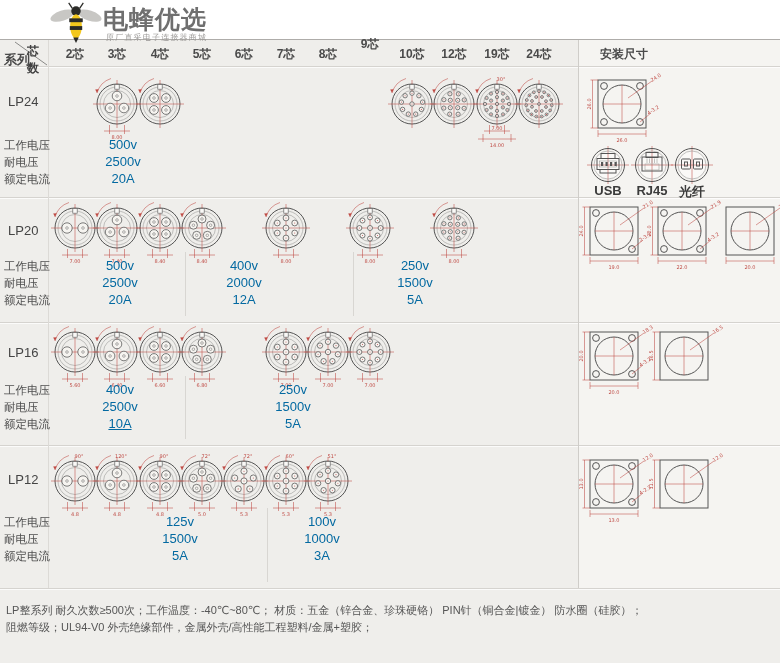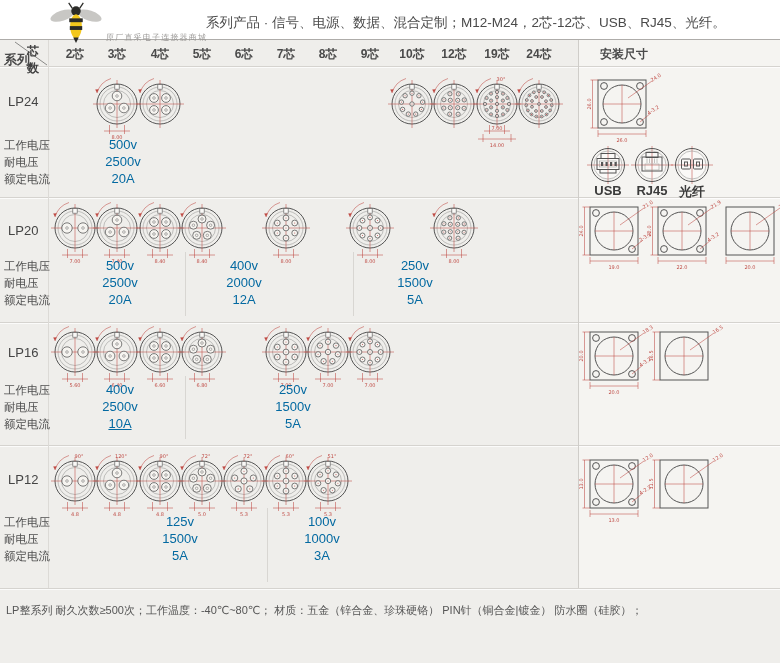--- a/index.html
+++ b/index.html
@@ -57,40 +57,40 @@
     <ellipse cx="15" cy="16" rx="13.5" ry="5.5" fill="#c8c7c4" transform="rotate(-18 15 16)"></ellipse>
     <ellipse cx="45" cy="16" rx="13.5" ry="5.5" fill="#c8c7c4" transform="rotate(18 45 16)"></ellipse>
     <line x1="26" y1="8" x2="22" y2="2" stroke="#2b2b28" stroke-width="1.4"></line>
     <line x1="34" y1="8" x2="38" y2="2" stroke="#2b2b28" stroke-width="1.4"></line>
     <circle cx="30" cy="11" r="5.2" fill="#2b2b28"></circle>
     <path d="M30,42 C21.5,38 21.5,16 30,14.5 C38.5,16 38.5,38 30,42 Z" fill="#f2c71d"></path>
     <rect x="22.6" y="19" width="14.8" height="4.2" fill="#2b2b28"></rect>
     <rect x="23.2" y="27.5" width="13.6" height="4.2" fill="#2b2b28"></rect>
     <path d="M27,40 L30,46 L33,40 Z" fill="#2b2b28"></path>
   </svg>
+  <div class="brand">电蜂优选</div>
   <div class="brand-sub">原厂直采电子连接器商城</div>
-  <div class="tagline">系列产品 · 信号、电源、数据、混合定制；M12-M24，2芯-12芯、USB、RJ45、光纤。</div>
 
   <div class="corner">
     <svg width="48" height="26">
       <line x1="15" y1="2" x2="47" y2="25" stroke="#8a8a88" stroke-width="1"></line>
     </svg>
     <span class="c-top">芯数</span>
     <span class="c-bot">系列</span>
   </div>
 
   <div id="sheet">
       <div class="abs colhead" style="left: 54px; top: 46px; width: 42px;">2芯</div>
       <div class="abs colhead" style="left: 96px; top: 46px; width: 42px;">3芯</div>
       <div class="abs colhead" style="left: 139px; top: 46px; width: 42px;">4芯</div>
       <div class="abs colhead" style="left: 181px; top: 46px; width: 42px;">5芯</div>
       <div class="abs colhead" style="left: 223px; top: 46px; width: 42px;">6芯</div>
       <div class="abs colhead" style="left: 265px; top: 46px; width: 42px;">7芯</div>
       <div class="abs colhead" style="left: 307px; top: 46px; width: 42px;">8芯</div>
-      <div class="abs colhead" style="left: 349px; top: 46px; width: 42px;">9芯</div>
+      <div class="abs colhead" style="left: 349px; top: 36px; width: 42px;">9芯</div>
       <div class="abs colhead" style="left: 391px; top: 46px; width: 42px;">10芯</div>
       <div class="abs colhead" style="left: 433px; top: 46px; width: 42px;">12芯</div>
       <div class="abs colhead" style="left: 476px; top: 46px; width: 42px;">19芯</div>
       <div class="abs colhead" style="left: 518px; top: 46px; width: 42px;">24芯</div>
       <div class="abs colhead install-head" style="left: 600px; top: 46px; width: 90px;">安装尺寸</div>
       <div class="hline" style="top: 66px;"></div>
       <div class="hline" style="top: 197px;"></div>
       <div class="hline" style="top: 322px;"></div>
       <div class="hline" style="top: 445px;"></div>
       <div class="hline" style="top: 588px;"></div>
@@ -1148,13 +1148,14 @@
           <line x1="2.5" y1="6" x2="10" y2="6" class="rl"></line>
           <line x1="2.5" y1="54" x2="10" y2="54" class="rl"></line>
           <text transform="translate(3.2,30) rotate(-90)" class="rt" text-anchor="middle">11.5</text>
           <line x1="40" y1="24" x2="64" y2="7" class="rl"></line>
           <text transform="translate(64,8) rotate(-32)" class="rt">12.0</text>
         </svg>
       </div>
     </div>
 
   <div class="abs footline" style="left:6px;top:603px">LP整系列  耐久次数≥500次；工作温度：-40℃~80℃；      材质：五金（锌合金、珍珠硬铬）  PIN针（铜合金|镀金）  防水圈（硅胶）；</div>
+  <div class="abs footline" style="left:6px;top:620px">阻燃等级；UL94-V0  外壳绝缘部件，金属外壳/高性能工程塑料/金属+塑胶；</div>
 </div>
 
 </body></html>

